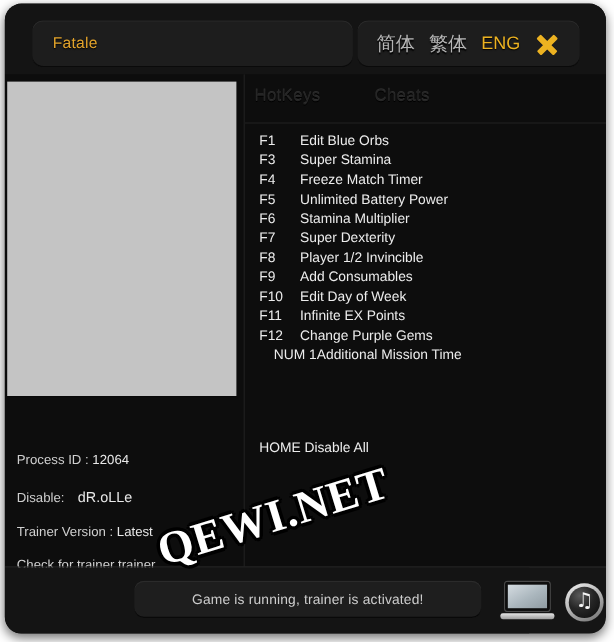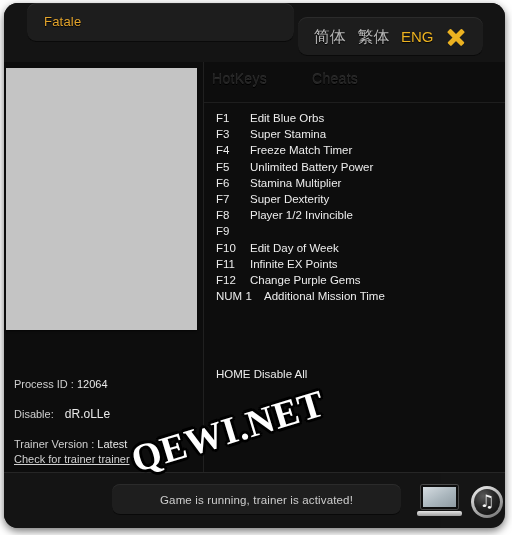--- a/index.html
+++ b/index.html
@@ -37,21 +37,21 @@
     position: absolute;
     left: 0; top: 0;
     width: 501px;
     height: 59px;
     background: #141414;
   }
 
   .title-field {
     position: absolute;
     left: 23px;
-    top: 0;
+    top: 14px;
     width: 267px;
     height: 39px;
     background: #1d1d1d;
     border-radius: 9px;
     box-shadow: inset 0 1px 0 #2b2b2b, inset 0 -1px 0 #0a0a0a;
   }
   .title-text {
     position: absolute;
     left: 17px;
     top: 11px;
@@ -146,21 +146,21 @@
     width: 185px;
     font-size: 11px;
     color: #cfcfcf;
   }
   .info-line { margin-bottom: 17px; white-space: nowrap; }
   .info-line .val { color: #e8e8e8; }
   .info-line.credit .val {
     font-size: 12px;
     padding-left: 8px;
   }
-  .info-line.tv { margin-bottom: 3px; }
+  .info-line.tv { margin-bottom: 15px; }
   .update-link {
     font-size: 11px;
     color: #d2d2d2;
     text-decoration: underline;
     cursor: pointer;
     white-space: nowrap;
   }
 
   
   .tabs {
@@ -206,21 +206,21 @@
     height: 16.2px;
     font-size: 11.5px;
     color: #ececec;
     white-space: nowrap;
   }
   .cheat-key {
     width: 34px;
     flex: 0 0 34px;
     color: #ececec;
   }
-  .cheat-key.wide { width: 48px; flex: 0 0 48px; }
+  .cheat-key.wide { width: 48px; flex: 0 0 48px; text-align: right; }
   .cheat-label { color: #ececec; }
 
   .disable-all {
     position: absolute;
     left: 212px;
     top: 306px;
     font-size: 11.5px;
     color: #ececec;
     white-space: nowrap;
   }
@@ -420,20 +420,21 @@
         <div class="cheat-row">
           <span class="cheat-key">F7</span>
           <span class="cheat-label">Super Dexterity</span>
         </div>
         <div class="cheat-row">
           <span class="cheat-key">F8</span>
           <span class="cheat-label">Player 1/2 Invincible</span>
         </div>
         <div class="cheat-row">
           <span class="cheat-key">F9</span>
+          <span class="cheat-label">Add Consumables</span>
         </div>
         <div class="cheat-row">
           <span class="cheat-key">F10</span>
           <span class="cheat-label">Edit Day of Week</span>
         </div>
         <div class="cheat-row">
           <span class="cheat-key">F11</span>
           <span class="cheat-label">Infinite EX Points</span>
         </div>
         <div class="cheat-row">

